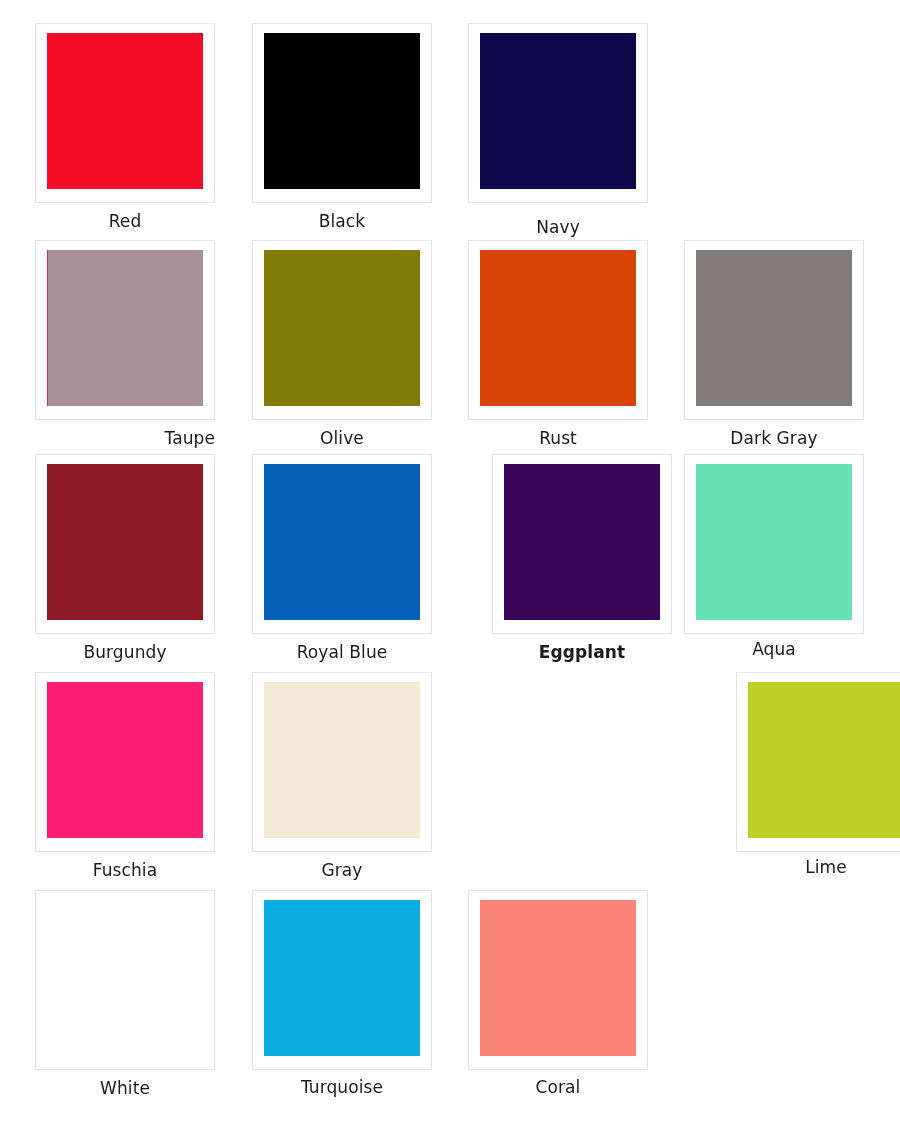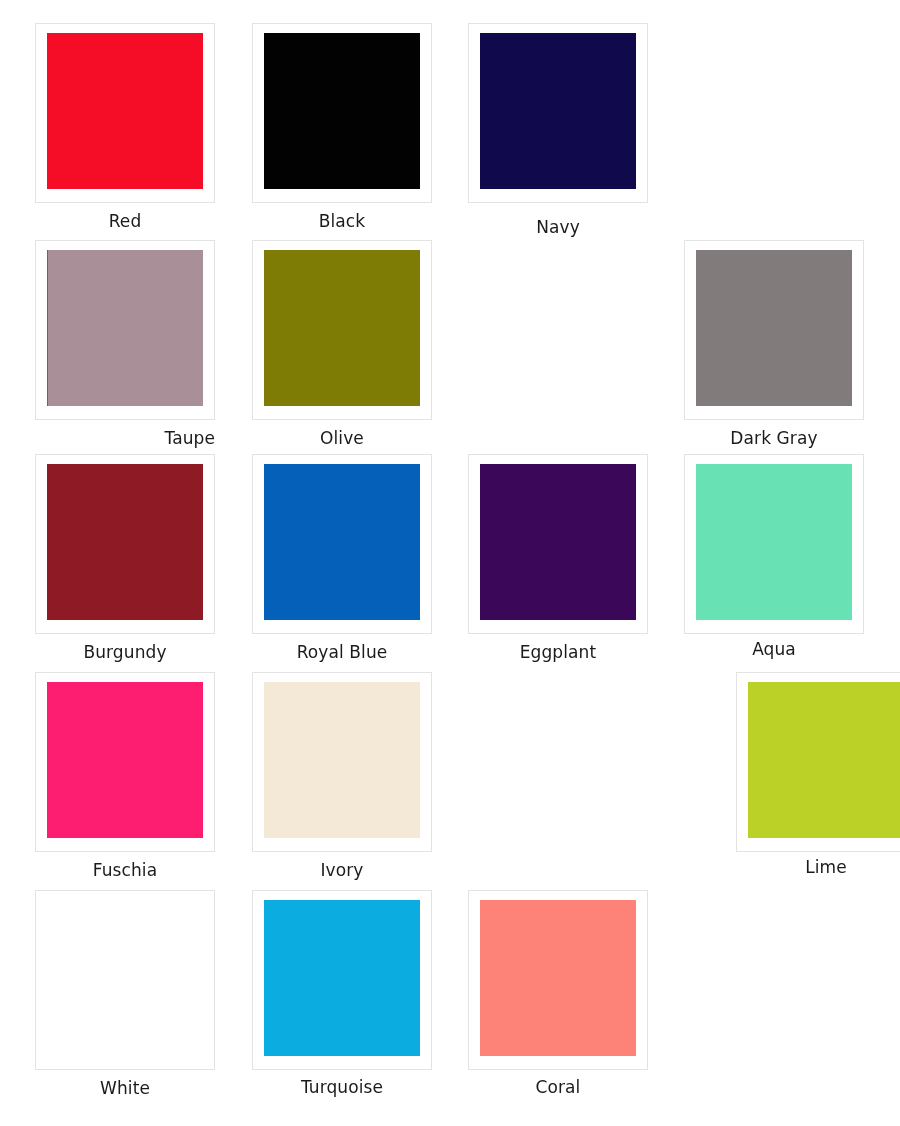--- a/index.html
+++ b/index.html
@@ -96,39 +96,45 @@
         </div>
       </div>
       <span class="swatch-label" style="margin-top: 8px; text-align: right;">Taupe</span>
     </div>
     <div class="swatch-cell" style="left: 252px; top: 240px;">
       <div class="swatch-card">
         <div class="swatch-color" title="Olive" style="background: rgb(126, 124, 4); width: 156px; height: 156px; left: 11px; top: 9px;"></div>
       </div>
       <span class="swatch-label" style="margin-top: 8px;">Olive</span>
     </div>
+    <div class="swatch-cell" style="left: 468px; top: 240px;">
+      <div class="swatch-card">
+        <div class="swatch-color" title="Rust" style="background: rgb(216, 68, 5); width: 156px; height: 156px; left: 11px; top: 9px;"></div>
+      </div>
+      <span class="swatch-label" style="margin-top: 8px;">Rust</span>
+    </div>
     <div class="swatch-cell" style="left: 684px; top: 240px;">
       <div class="swatch-card">
         <div class="swatch-color" title="Dark Gray" style="background: rgb(130, 123, 123); width: 156px; height: 156px; left: 11px; top: 9px;"></div>
       </div>
       <span class="swatch-label" style="margin-top: 8px;">Dark Gray</span>
     </div>
     <div class="swatch-cell" style="left: 35px; top: 454px;">
       <div class="swatch-card">
         <div class="swatch-color" title="Burgundy" style="background: rgb(141, 26, 37); width: 156px; height: 156px; left: 11px; top: 9px;"></div>
       </div>
       <span class="swatch-label" style="margin-top: 8px;">Burgundy</span>
     </div>
     <div class="swatch-cell" style="left: 252px; top: 454px;">
       <div class="swatch-card">
         <div class="swatch-color" title="Royal Blue" style="background: rgb(5, 96, 186); width: 156px; height: 156px; left: 11px; top: 9px;"></div>
       </div>
       <span class="swatch-label" style="margin-top: 8px;">Royal Blue</span>
     </div>
-    <div class="swatch-cell" style="left: 468px; top: 454px;">
+    <div class="swatch-cell" style="left: 492px; top: 454px; font-weight: bold;">
       <div class="swatch-card">
         <div class="swatch-color" title="Eggplant" style="background: rgb(59, 7, 88); width: 156px; height: 156px; left: 11px; top: 9px;"></div>
       </div>
       <span class="swatch-label" style="margin-top: 8px;">Eggplant</span>
     </div>
     <div class="swatch-cell" style="left: 684px; top: 454px;">
       <div class="swatch-card">
         <div class="swatch-color" title="Aqua" style="background: rgb(104, 226, 180); width: 156px; height: 156px; left: 11px; top: 9px;"></div>
       </div>
       <span class="swatch-label" style="margin-top: 5px;">Aqua</span>
@@ -136,21 +142,21 @@
     <div class="swatch-cell" style="left: 35px; top: 672px;">
       <div class="swatch-card">
         <div class="swatch-color" title="Fuschia" style="background: rgb(253, 30, 114); width: 156px; height: 156px; left: 11px; top: 9px;"></div>
       </div>
       <span class="swatch-label" style="margin-top: 8px;">Fuschia</span>
     </div>
     <div class="swatch-cell" style="left: 252px; top: 672px;">
       <div class="swatch-card">
         <div class="swatch-color" title="Ivory" style="background: rgb(244, 232, 215); width: 156px; height: 156px; left: 11px; top: 9px;"></div>
       </div>
-      <span class="swatch-label" style="margin-top: 8px;">Ivory</span>
+      <span class="swatch-label" style="margin-top: 8px;">Gray</span>
     </div>
     <div class="swatch-cell" style="left: 719px; top: 672px; margin-left: 17px;">
       <div class="swatch-card">
         <div class="swatch-color" title="Lime" style="background: rgb(188, 209, 39); width: 156px; height: 156px; left: 11px; top: 9px;"></div>
       </div>
       <span class="swatch-label" style="margin-top: 5px;">Lime</span>
     </div>
     <div class="swatch-cell" style="left: 35px; top: 890px;">
       <div class="swatch-card">
         <div class="swatch-color" title="White" style="background: rgb(255, 255, 255); width: 156px; height: 156px; left: 11px; top: 9px;"></div>

